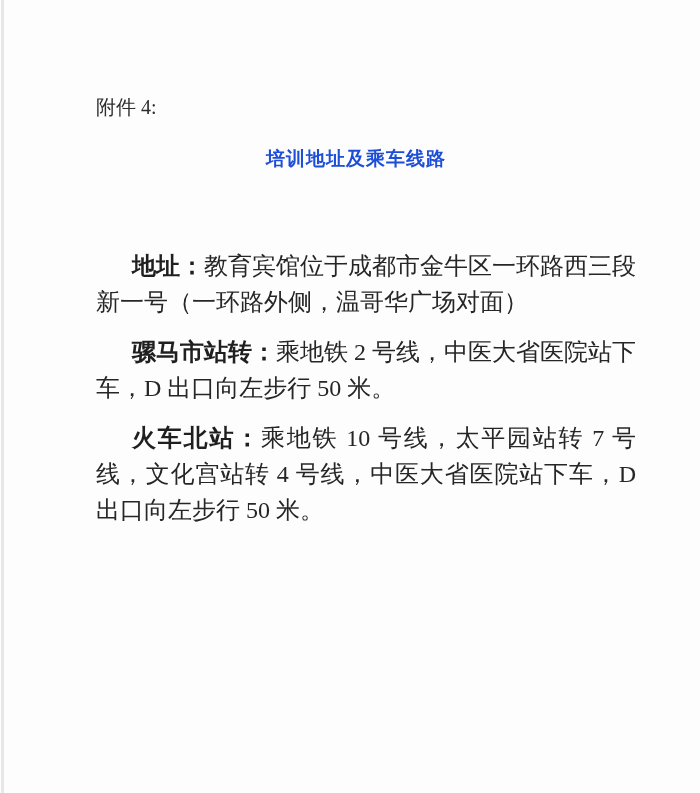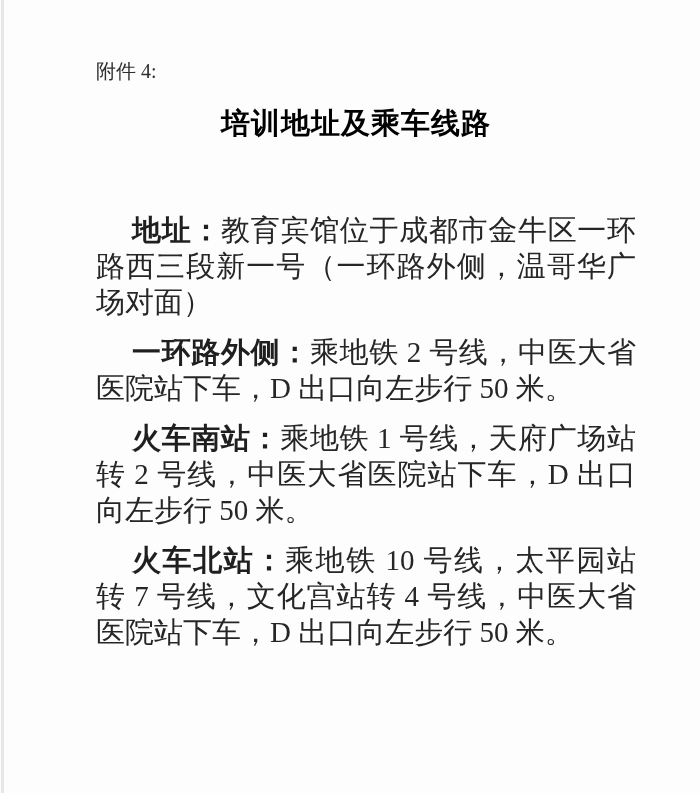--- a/index.html
+++ b/index.html
@@ -29,34 +29,35 @@
     background: #e7e7e7;
   }
   .content {
     padding: 58px 64px 0 96px;
   }
   .attachment {
     font-size: 20px;
     line-height: 26px;
     margin-bottom: 22px;
     color: #2e2e2e;
+    margin-top: 36px;
   }
   .title {
-    font-size: 29px;
+    font-size: 19px;
     line-height: 34px;
     font-weight: bold;
     text-align: center;
     letter-spacing: 1px;
     margin: 0 0 72px 0;
     position: relative;
     left: -10px;
-    color: #000000;
+    color: #1d4ed8;
   }
   .para {
-    font-size: 29px;
+    font-size: 24px;
     line-height: 36px;
     margin: 0 0 14px 0;
     text-align: justify;
     text-indent: 36px;
     color: #262626;
   }
   .lbl {
     font-weight: bold;
     color: #1f1f1f;
   }
@@ -70,20 +71,19 @@
 
     <div class="attachment">附件 4:</div>
 
     <h1 class="title">培训地址及乘车线路</h1>
 
     <p class="para"><b class="lbl">地址：</b><span>教育宾馆位于成都市金牛区一环路西三段新一号（一环路外侧，温哥华广场对面）</span></p>
 
 
 
 
-    <p class="para"><b class="lbl">一环路外侧：</b><span>乘地铁 2 号线，中医大省医院站下车，D 出口向左步行 50 米。</span></p>
+    <p class="para"><b class="lbl">骡马市站转：</b><span>乘地铁 2 号线，中医大省医院站下车，D 出口向左步行 50 米。</span></p>
 
-    <p class="para"><b class="lbl">火车南站：</b><span>乘地铁 1 号线，天府广场站转 2 号线，中医大省医院站下车，D 出口向左步行 50 米。</span></p>
 
     <p class="para"><b class="lbl">火车北站：</b><span>乘地铁 10 号线，太平园站转 7 号线，文化宫站转 4 号线，中医大省医院站下车，D 出口向左步行 50 米。</span></p>
 
   </div>
 </div>
 
 </body></html>

